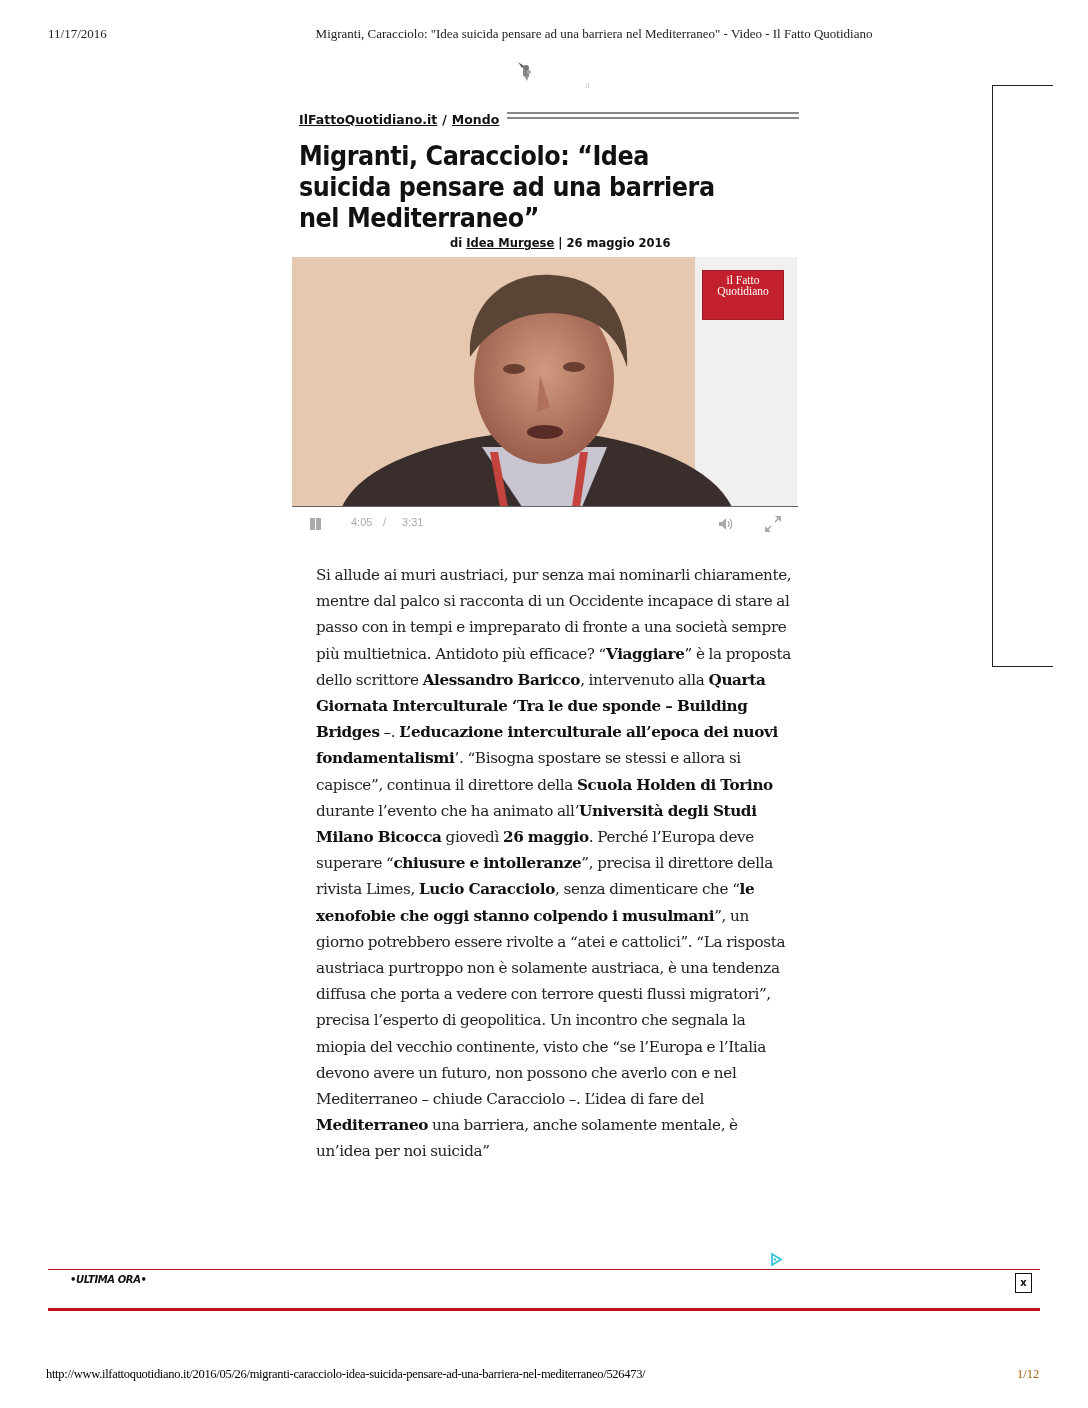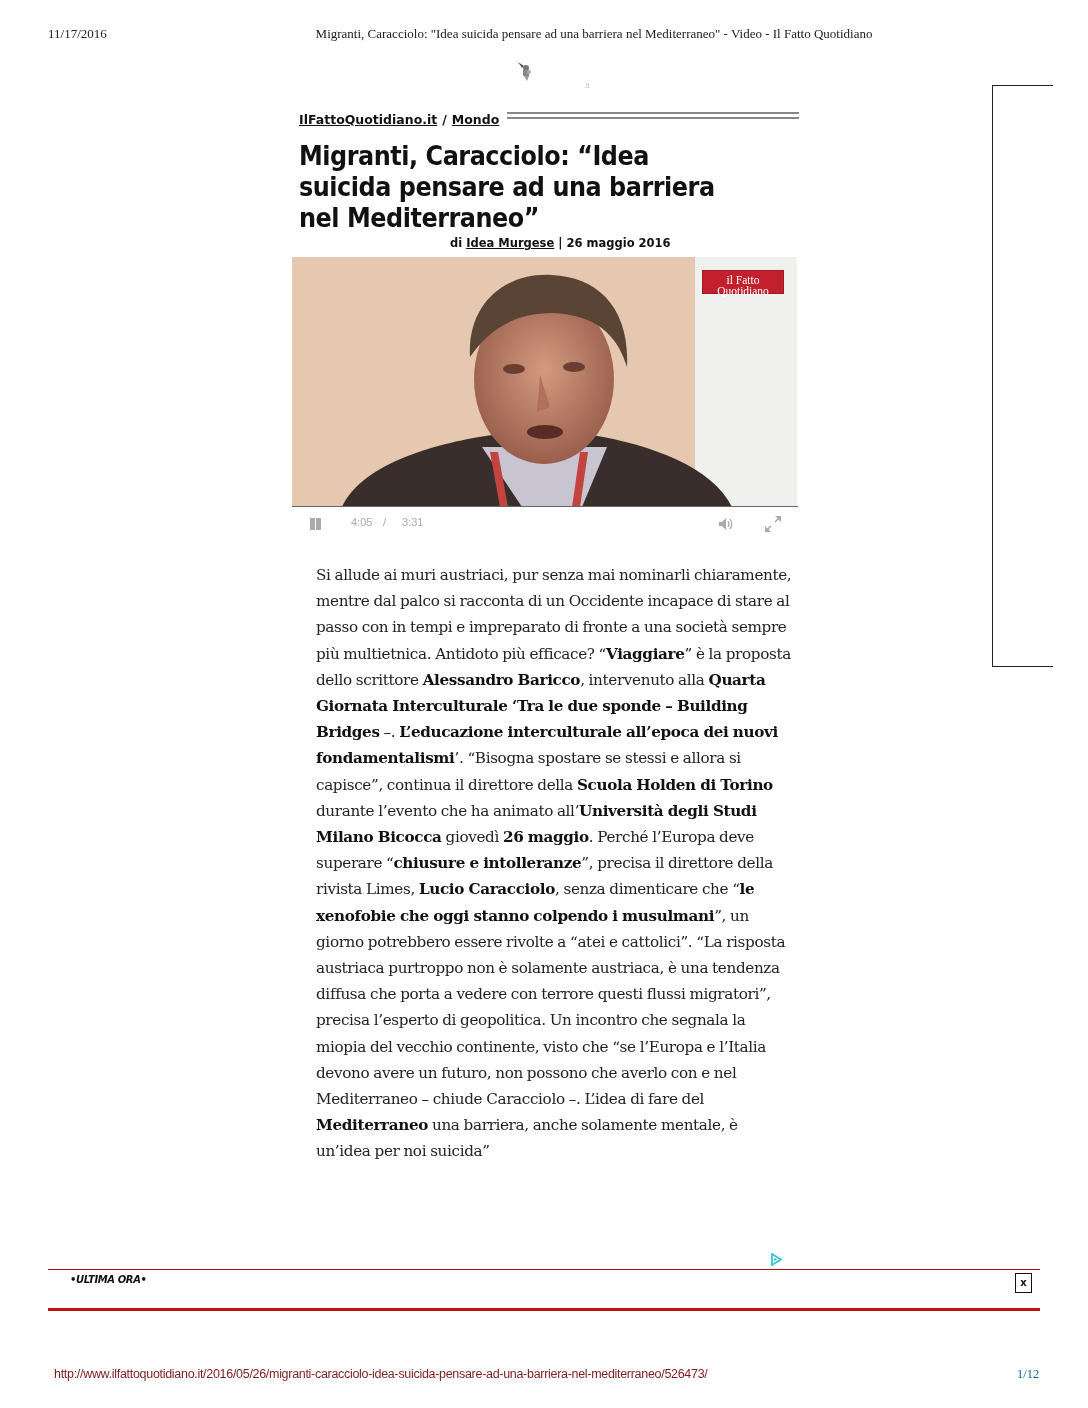--- a/index.html
+++ b/index.html
@@ -19,43 +19,43 @@
   .breadcrumb .rule { flex: 1; margin-left: 8px; height: 3px; border-top: 2px solid #888; border-bottom: 2px solid #888; }
 
   .headline { position: absolute; left: 299px; top: 141px; width: 480px; font-family: "DejaVu Sans", sans-serif; font-weight: bold; font-size: 26px; line-height: 31px; letter-spacing: -0.5px; color: #111; margin: 0; transform: scaleX(0.92); transform-origin: left top; }
 
   .byline { position: absolute; left: 450px; top: 236px; font-family: "DejaVu Sans", sans-serif; font-size: 11.5px; font-weight: bold; color: #111; }
   .byline a { color: #111; text-decoration: underline; }
 
   .video { position: absolute; left: 292px; top: 257px; width: 505px; height: 250px; overflow: hidden; background: #e6c8b0; }
   .video .bg-right { position: absolute; right: 0; top: 0; width: 102px; height: 100%; background: #f0f0ef; }
   .video .person { position: absolute; left: 0; top: 0; width: 100%; height: 100%; }
-  .video-logo { position: absolute; right: 13px; top: 13px; width: 82px; height: 24px; background: #c2202c; color: #fff; font-family: "Liberation Serif", serif; font-size: 11.5px; line-height: 11px; text-align: center; padding-top: 4px; box-sizing: border-box; border: 1px solid #a01a24; }
+  .video-logo { position: absolute; right: 13px; top: 13px; width: 82px; height: 50px; background: #c2202c; color: #fff; font-family: "Liberation Serif", serif; font-size: 11.5px; line-height: 11px; text-align: center; padding-top: 4px; box-sizing: border-box; border: 1px solid #a01a24; }
   .video-divider { position: absolute; left: 292px; top: 506px; width: 506px; height: 1px; background: #666; }
 
   .player-controls { position: absolute; left: 292px; top: 510px; width: 506px; height: 28px; font-family: "Liberation Sans", sans-serif; font-size: 11px; color: #aaa; }
   .pause-icon { position: absolute; left: 18px; top: 8px; width: 12px; height: 12px; }
   .pause-icon span { position: absolute; top: 0; width: 5px; height: 12px; background: #aaa; }
   .time-current { position: absolute; left: 59px; top: 6px; }
   .time-sep { position: absolute; left: 91px; top: 6px; }
   .time-total { position: absolute; left: 110px; top: 6px; }
   .volume-icon { position: absolute; left: 426px; top: 7px; width: 18px; height: 14px; }
   .fullscreen-icon { position: absolute; left: 472px; top: 5px; width: 18px; height: 18px; }
 
   .article-body { position: absolute; left: 307px; top: 553px; width: 480px; font-family: "DejaVu Serif", serif; font-size: 15.2px; line-height: 26.2px; color: #222; margin: 9px; letter-spacing: -0.35px; word-spacing: -0.5px; }
   .article-body b { font-weight: bold; color: #111; }
 
   .ad-icon { position: absolute; left: 770px; top: 1253px; width: 12px; height: 13px; }
 
   .ticker-bar { position: absolute; left: 48px; top: 1269px; width: 992px; height: 38px; border-top: 1.5px solid #b0131e; border-bottom: 3px solid #c0101c; }
   .ticker-label { position: absolute; left: 22px; top: 4px; font-family: "DejaVu Sans", sans-serif; font-size: 10px; font-weight: bold; color: #111; letter-spacing: -0.4px; font-style: italic; }
   .ticker-close { position: absolute; right: 8px; top: 3px; width: 15px; height: 18px; border: 1px solid #111; font-family: "DejaVu Sans", sans-serif; font-size: 10px; font-weight: bold; text-align: center; line-height: 18px; color: #111; cursor: pointer; background: #fff; }
 
-  .print-footer-url { position: absolute; left: 46px; top: 1367px; font-family: Liberation Sans, sans-serif; font-size: 12.5px; color: #7f1d1d; letter-spacing: -0.3px; margin-left: 8px; }
-  .print-footer-page { position: absolute; left: 1017px; top: 1367px; font-family: "Liberation Serif", serif; font-size: 12.5px; color: #0369a1; }
+  .print-footer-url { position: absolute; left: 46px; top: 1367px; font-family: Liberation Serif, serif; font-size: 12.5px; color: #000000; letter-spacing: -0.3px; }
+  .print-footer-page { position: absolute; left: 1017px; top: 1367px; font-family: "Liberation Serif", serif; font-size: 12.5px; color: #a16207; }
 </style>
 </head>
 <body>
 
 <div class="print-header-date">11/17/2016</div>
 <div class="print-header-title">Migranti, Caracciolo: "Idea suicida pensare ad una barriera nel Mediterraneo" - Video - Il Fatto Quotidiano</div>
 
 <svg class="site-logo" viewBox="0 0 20 22">
   <path d="M3 2 L9 6 L7 8 Z" fill="#555"></path>
   <circle cx="11" cy="8" r="3" fill="#777"></circle>

